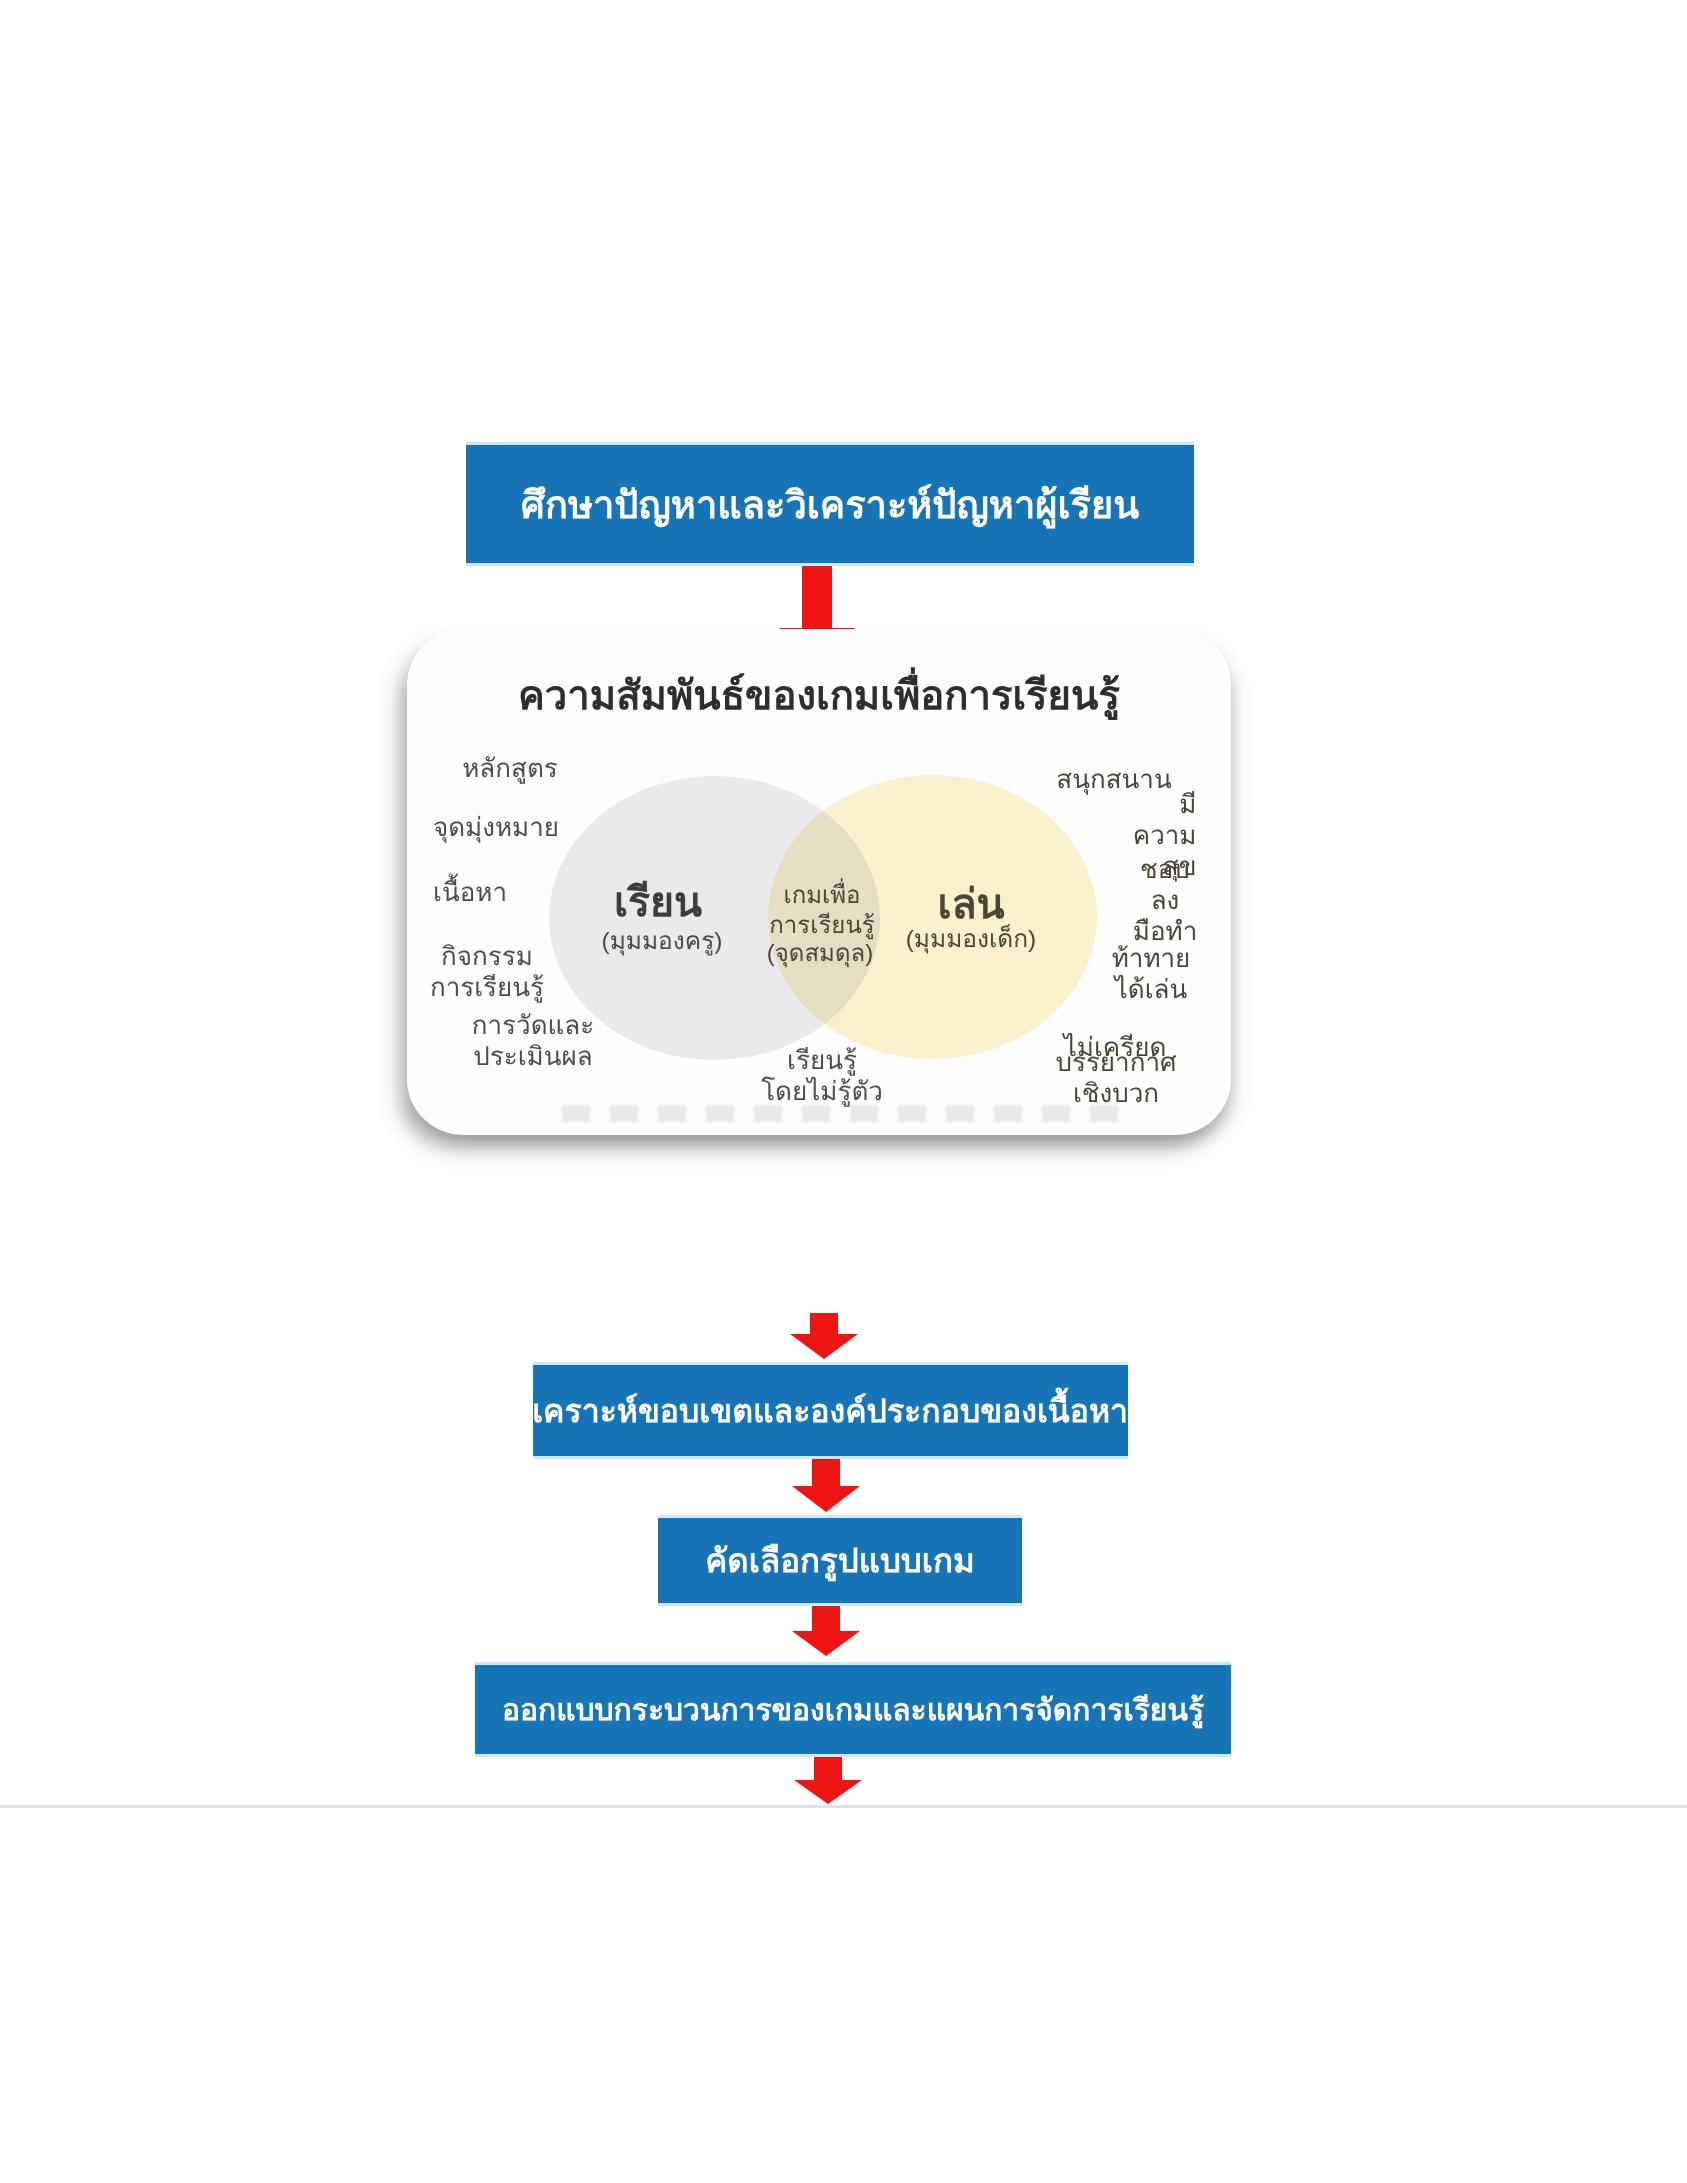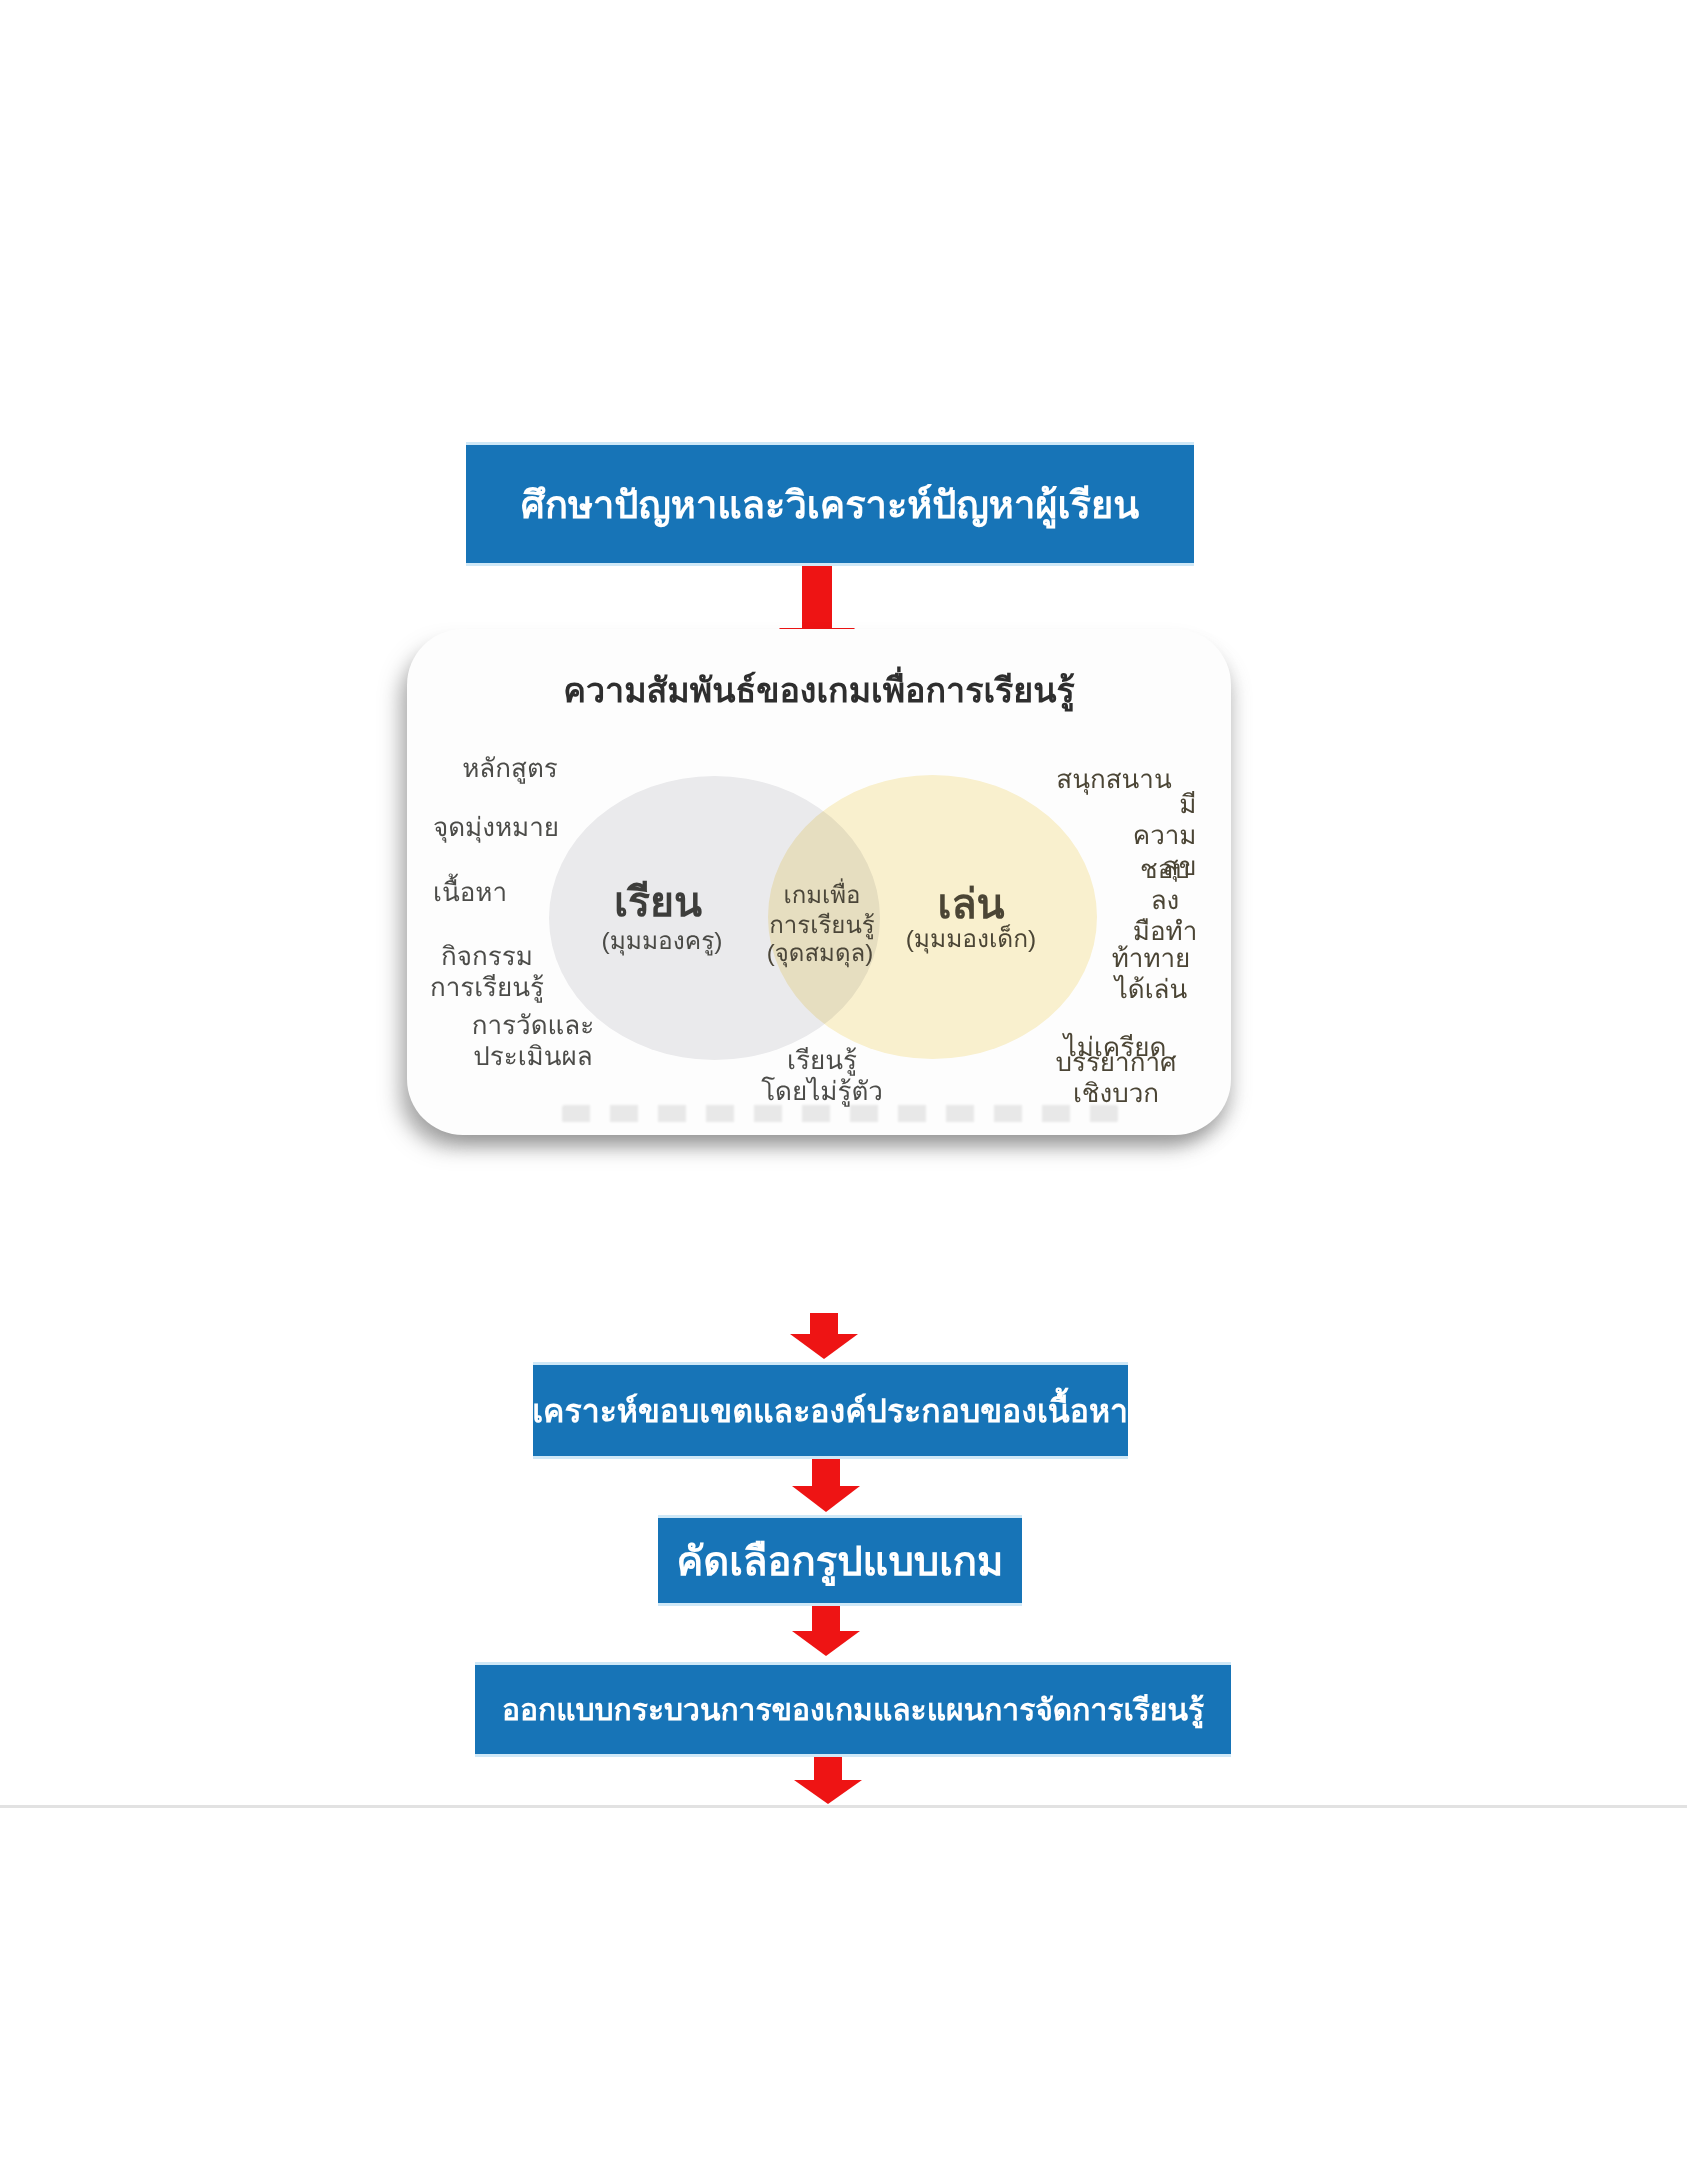--- a/index.html
+++ b/index.html
@@ -16,21 +16,21 @@
   
   .flow-box{
     position:absolute; display:flex; align-items:center; justify-content:center;
     background:#1774b7; color:#ffffff; text-align:center;
     border-top:3.3px solid #cfe8f7; border-bottom:3.3px solid #cfe8f7;
     box-sizing:border-box; font-weight:600; white-space:nowrap;
   }
   .box1{left:466px; top:442px; width:728px; height:124px; font-size:38px;}
   .box2{left:658px; top:1224px; width:361px; height:89px; font-size:33px;}
   .box3{left:533px; top:1362px; width:595px; height:97px; font-size:32px;justify-content:flex-end;}
-  .box4{left:658px; top:1515px; width:364px; height:91px; font-size:40px;text-align:right;}
+  .box4{left:658px; top:1515px; width:364px; height:91px; font-size:33px;text-align:right;}
   .box5{left:475px; top:1662px; width:756px; height:95px; font-size:30px;}
   
   .arrow{position:absolute;}
   .arrow .shaft{margin:0 auto; background:#ee1414;}
   .arrow .head{width:0; height:0; margin:0 auto;}
   .a1{left:778px; top:566px; width:77px;}
   .a1 .shaft{width:30px; height:62px;}
   .a1 .head{border-left:38px solid transparent; border-right:38px solid transparent; border-top:40px solid #ee1414;}
   .a2{left:789px; top:1313px; width:69px;}
   .a2 .shaft{width:28px; height:21px;}
@@ -45,21 +45,21 @@
   .a5 .shaft{width:28px; height:22.5px;}
   .a5 .head{border-left:34px solid transparent; border-right:34px solid transparent; border-top:24px solid #ee1414;}
   
   .venn-card{
     position:absolute; left:407px; top:629px; width:824px; height:506px;
     background:#fdfdfd; border-radius:56px;
     box-shadow:-9.3px 14.6px 20px -2.6px rgba(90,90,90,0.50), 9.3px 12px 17px -6.6px rgba(120,120,120,0.35);
   }
   .venn-title{
     position:absolute; left:0; top:34px; width:100%; text-align:center;
-    font-size:34px; font-weight:bold; color:#2e2e2e;
+    font-size:40px; font-weight:bold; color:#2e2e2e;
   }
   .venn-ellipse{position:absolute; border-radius:50%; mix-blend-mode:multiply;}
   .ell-left{left:142px; top:147px; width:331px; height:284px; background:#ececee;}
   .ell-right{left:361px; top:146px; width:329px; height:284px; background:#fbf2d0;}
   .venn-label{
     position:absolute; transform:translate(-50%,-50%); text-align:center;
     white-space:pre-line; font-size:26px; line-height:31px; color:#4c4c49;
   }
   .circle-name{font-size:41px; font-weight:bold; color:#3d3d3b; line-height:41px;}
   .circle-sub{font-size:24.5px; color:#4a4a46;}

